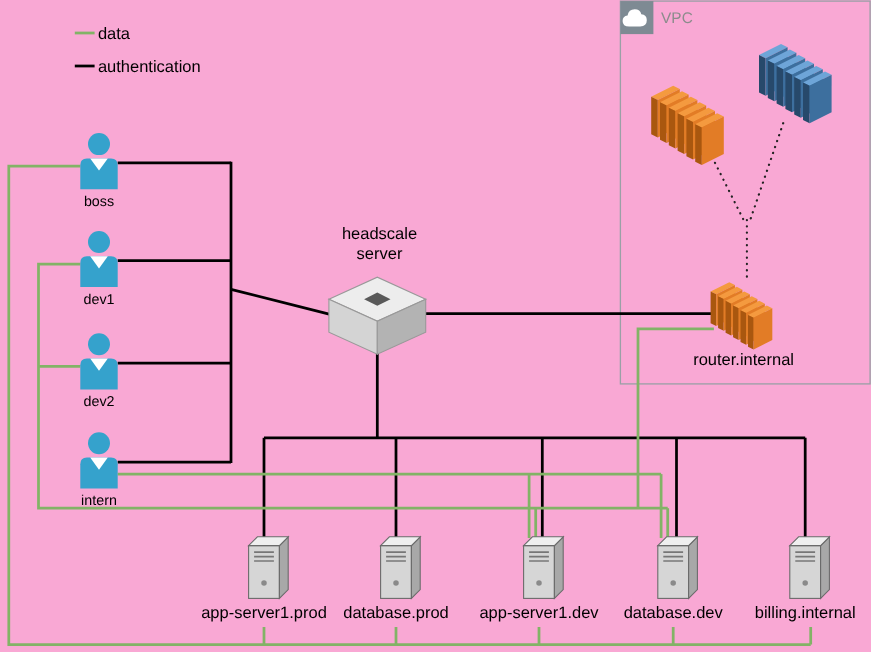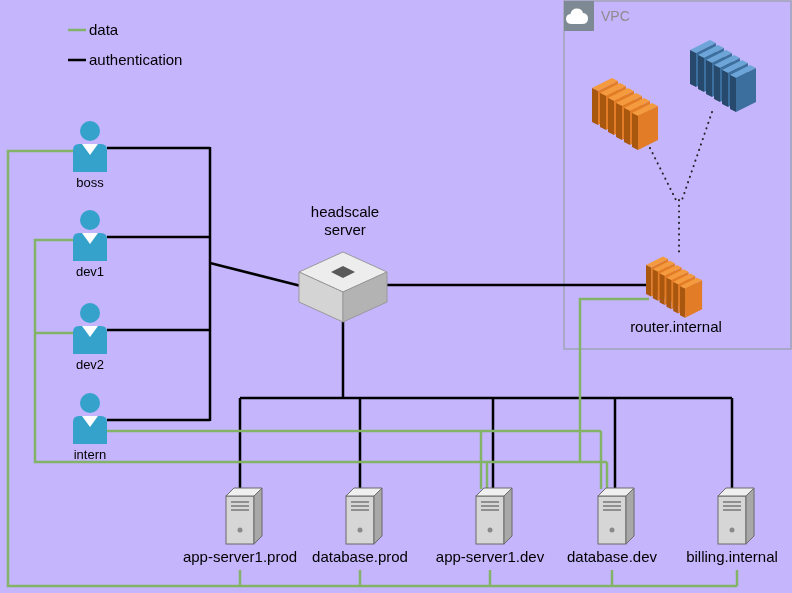--- a/index.html
+++ b/index.html
@@ -1,17 +1,17 @@
 <!DOCTYPE html>
 <html><head>
 <meta charset="utf-8">
 <style>
   html,body{margin:0;padding:0;background:#ffffff;}
   body{font-family:"Liberation Sans", sans-serif;}
-  .canvas{position:relative;width:792px;height:593px;background:#c4b5fd;overflow:hidden;}
+  .canvas{position:relative;width:792px;height:593px;background:#f9a8d4;overflow:hidden;}
   svg{display:block;}
   svg text{font-family:"Liberation Sans", sans-serif;fill:#000;}
   .auth{stroke:#000000;stroke-width:2.5;fill:none;}
   .data{stroke:#82b366;stroke-width:2.5;fill:none;}
   .dot{stroke:#222222;stroke-width:2;fill:none;stroke-dasharray:0.2 5.5;stroke-linecap:round;}
   .lbl{font-size:15px;}
   .lbl-mid{text-anchor:middle;font-size:15px;}
   .lbl-user{text-anchor:middle;font-size:13px;}
   .lbl-vpc{font-size:14px;fill:#8c8c8c;}
 </style>

